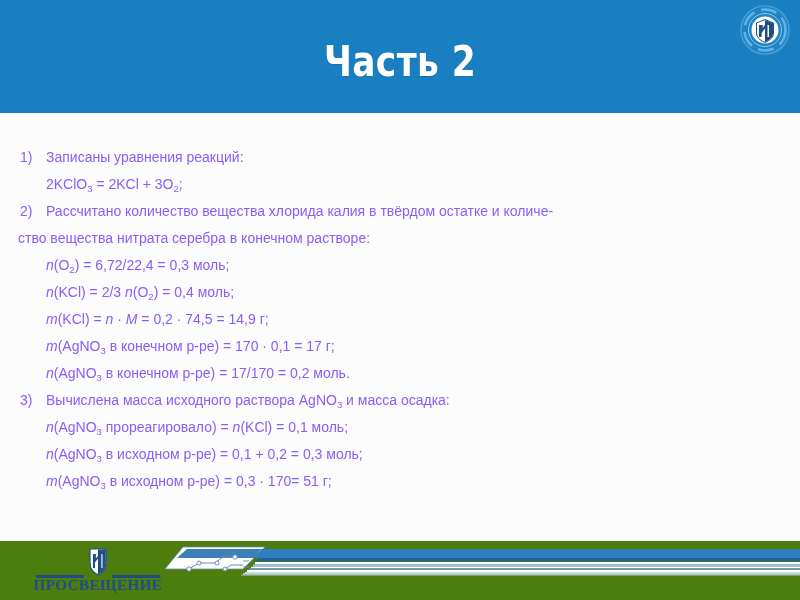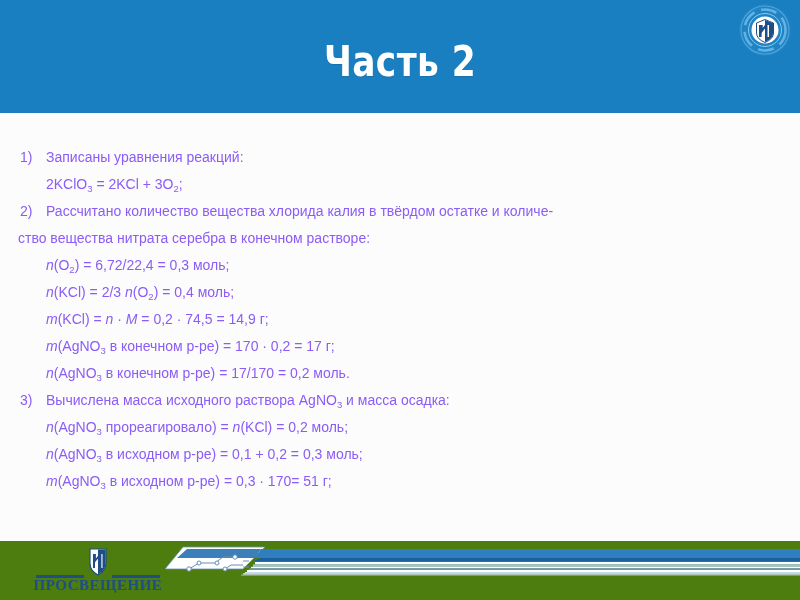--- a/index.html
+++ b/index.html
@@ -143,24 +143,24 @@
 
 <div id="page-body">
   <div id="solution-block">
       <div class="sol-line"><span class="marker">1)</span><span>Записаны уравнения реакций:</span></div>
       <div class="sol-line"><span class="indent"></span><span>2KClO</span><sub>3</sub><span> = 2KCl + 3O</span><sub>2</sub><span>;</span></div>
       <div class="sol-line wrap"><span class="marker">2)</span><span>Рассчитано количество вещества хлорида калия в твёрдом остатке и количе-</span></div>
       <div class="sol-line flush">ство вещества нитрата серебра в конечном растворе:</div>
       <div class="sol-line"><span class="indent"></span><span class="var">n</span><span>(O</span><sub>2</sub><span>) = 6,72/22,4 = 0,3 моль;</span></div>
       <div class="sol-line"><span class="indent"></span><span class="var">n</span><span>(KCl) = 2/3 </span><span class="var">n</span><span>(O</span><sub>2</sub><span>) = 0,4 моль;</span></div>
       <div class="sol-line"><span class="indent"></span><span class="var">m</span><span>(KCl) = </span><span class="var">n</span><span> · </span><span class="var">M</span><span> = 0,2 · 74,5 = 14,9 г;</span></div>
-      <div class="sol-line"><span class="indent"></span><span class="var">m</span><span>(AgNO</span><sub>3</sub><span> в конечном р-ре) = 170 · 0,2 = 17 г;</span></div>
+      <div class="sol-line"><span class="indent"></span><span class="var">m</span><span>(AgNO</span><sub>3</sub><span> в конечном р-ре) = 170 · 0,1 = 17 г;</span></div>
       <div class="sol-line"><span class="indent"></span><span class="var">n</span><span>(AgNO</span><sub>3</sub><span> в конечном р-ре) = 17/170 = 0,2 моль.</span></div>
       <div class="sol-line"><span class="marker">3)</span><span>Вычислена масса исходного раствора AgNO</span><sub>3</sub><span> и масса осадка:</span></div>
-      <div class="sol-line"><span class="indent"></span><span class="var">n</span><span>(AgNO</span><sub>3</sub><span> прореагировало) = </span><span class="var">n</span><span>(KCl) = 0,2 моль;</span></div>
+      <div class="sol-line"><span class="indent"></span><span class="var">n</span><span>(AgNO</span><sub>3</sub><span> прореагировало) = </span><span class="var">n</span><span>(KCl) = 0,1 моль;</span></div>
       <div class="sol-line"><span class="indent"></span><span class="var">n</span><span>(AgNO</span><sub>3</sub><span> в исходном р-ре) = 0,1 + 0,2 = 0,3 моль;</span></div>
       <div class="sol-line"><span class="indent"></span><span class="var">m</span><span>(AgNO</span><sub>3</sub><span> в исходном р-ре) = 0,3 · 170= 51 г;</span></div>
     </div>
 </div>
 
 <div id="footer">
 
   <div id="publisher-logo">
     <svg width="140" height="46" viewBox="0 0 140 46">
       <path d="M62 2 L78 2 L78 16 Q78 24 70 28 Q62 24 62 16 Z" fill="#ffffff" stroke="#1f4e87" stroke-width="1.2"></path>

